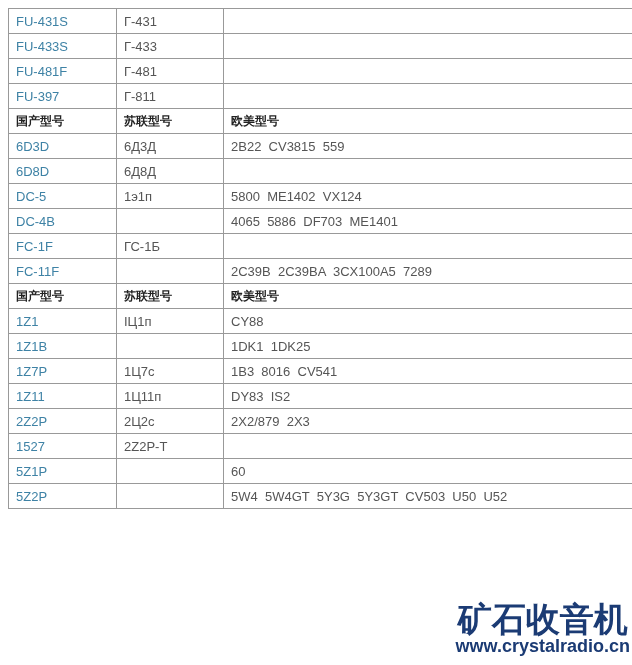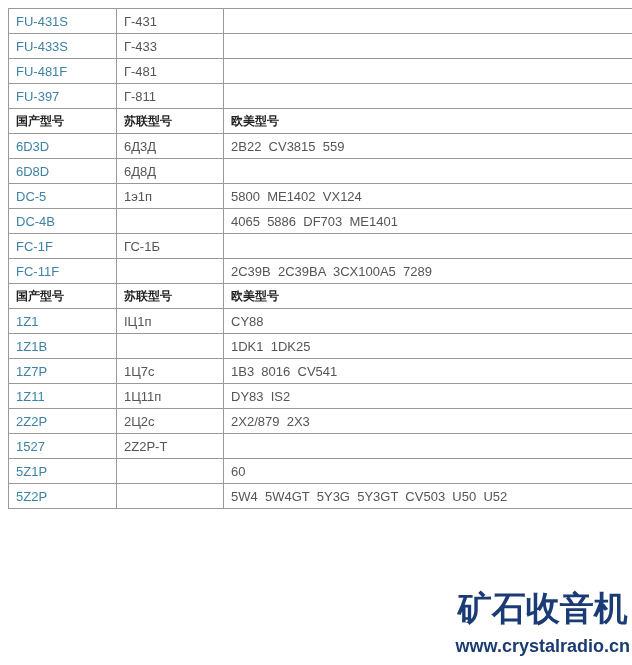--- a/index.html
+++ b/index.html
@@ -35,21 +35,21 @@
     position: absolute; right: 2px; bottom: 10px;
     text-align: center; line-height: 1;
     color: var(--watermark-color, #1b3b74);
     font-weight: bold; pointer-events: none;
   }
   .wm-title {
     font-size: 34px; letter-spacing: 0px;
     text-shadow: -2px -2px 0 #fff, 2px -2px 0 #fff, -2px 2px 0 #fff, 2px 2px 0 #fff, 0 0 3px #fff;
   }
   .wm-url {
-    font-size: 18px; margin-top: 12px;
+    font-size: 18px; margin-top: 1px;
     text-shadow: -2px -2px 0 #fff, 2px -2px 0 #fff, -2px 2px 0 #fff, 2px 2px 0 #fff, 0 0 3px #fff;
   }
 </style>
 </head>
 <body>
 
 <table class="xref">
   <colgroup>
       <col class="c1">
       <col class="c2">

